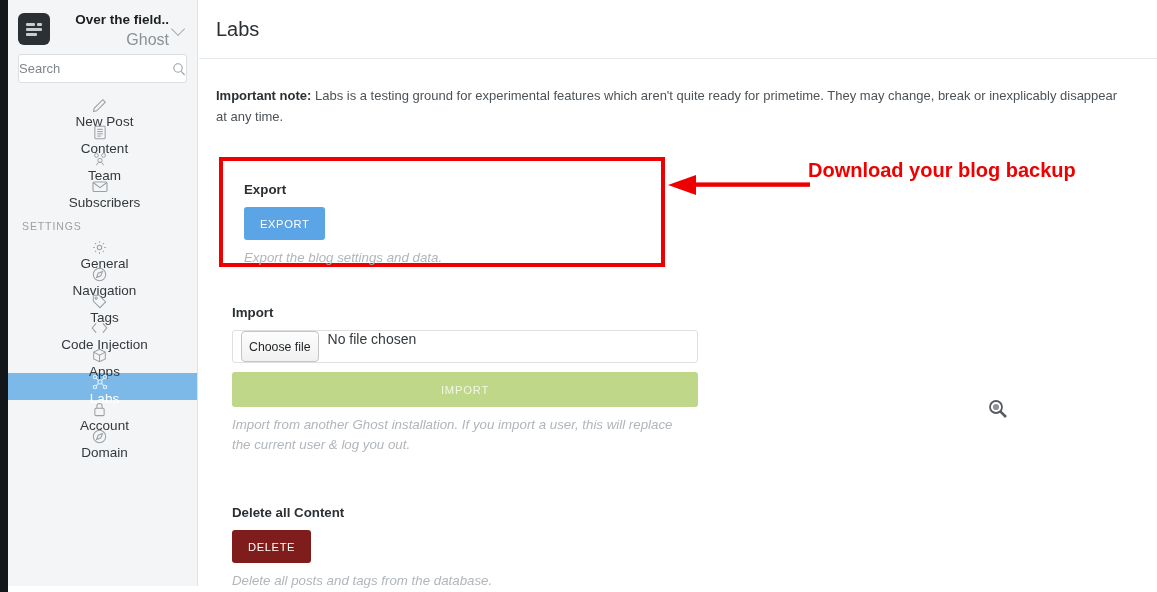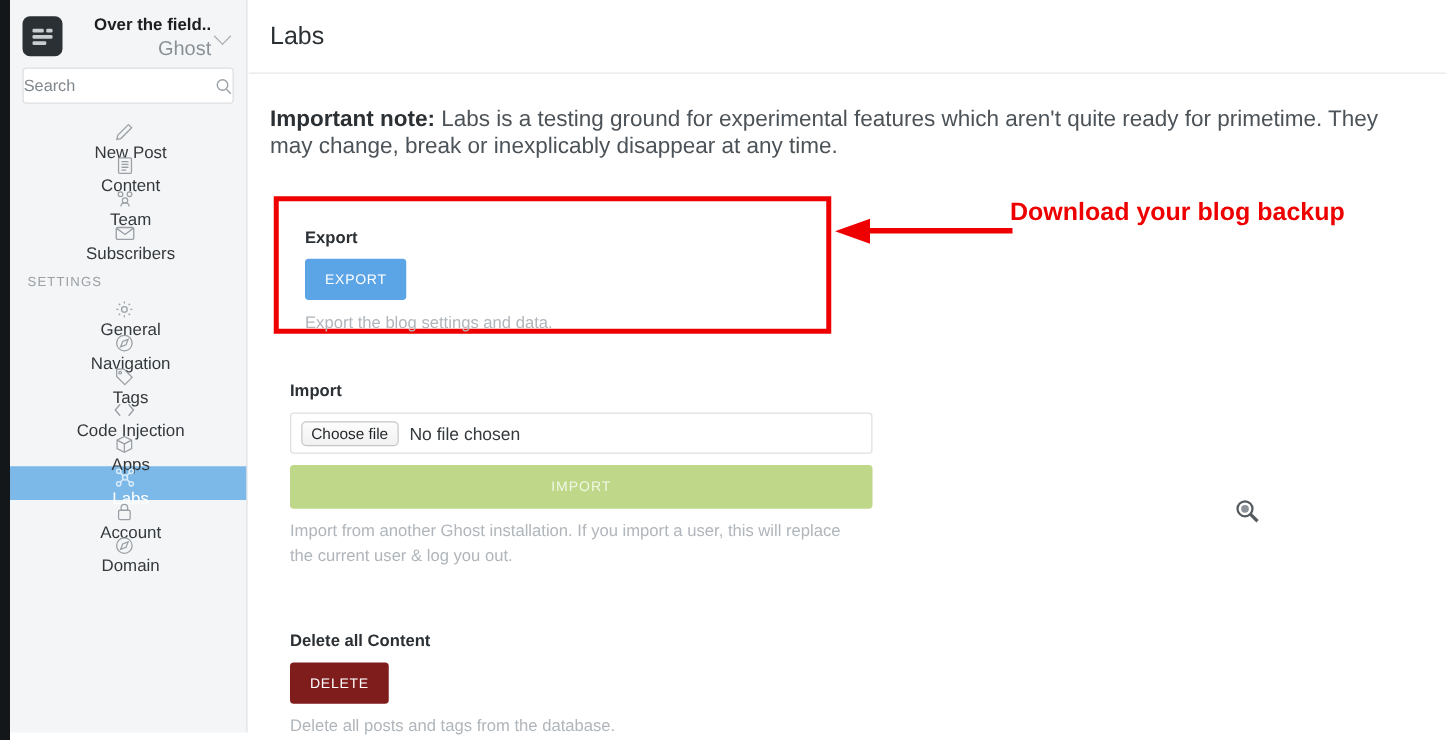--- a/index.html
+++ b/index.html
@@ -115,30 +115,30 @@
   .main-head {
     height: 59px; border-bottom: 1px solid #e6e8ea;
     display: flex; align-items: center;
     padding: 0 0 0 17px;
   }
   .main-title { font-size: 20px; color: #2b3034; }
 
   .main-body { padding: 26px 17px 0 17px; position: relative; }
 
   .note {
-    font-size: 18px; color: #4c5358; line-height: 21px;
+    font-size: 13px; color: #4c5358; line-height: 21px;
     max-width: 910px;
   }
   .note b { color: #2b3034; }
   .sec-title {
     font-size: 13.3px; font-weight: bold; color: #2b3034;
     margin: 0 0 10px 0;
   }
   .desc {
-    font-size: 13.3px; color: #b0b6bb; line-height: 20px;
+    font-size: 13.3px; color: #b0b6bb; line-height: 20px; font-style: italic;
   }
 
   .btn {
     display: inline-flex; align-items: center; justify-content: center;
     border: 0; border-radius: 3px; cursor: pointer;
     font-family: "Liberation Sans", sans-serif;
     font-size: 11.2px; letter-spacing: .6px;
     color: #fff; height: 33px; padding: 0 16px;
   }
   .btn-export { background: #5ba4e5; min-width: 70px; }
@@ -162,21 +162,21 @@
     position: absolute; left: 592px; top: 14px;
     font-size: 20px; font-weight: bold; color: #ee0000;
     white-space: nowrap;
   }
   .anno-arrow { position: absolute; left: 452px; top: 28px; }
 
   .import-sec { position: absolute; left: 16px; top: 160px; width: 470px; }
   .filerow {
     width: 466px; height: 33px;
     border: 1px solid #dddfe1; border-radius: 3px;
-    background: #fff; display: flex; align-items: center;
+    background: #fff; display: flex; 
     padding: 0 8px; margin-bottom: 9px;
   }
   .choose-file {
     font-size: 12.3px; color: #1f2326;
     border: 1px solid #c3c6c9; border-radius: 4px;
     background: linear-gradient(#fdfdfd,#f1f1f1);
     padding: 2px 7px; cursor: pointer;
     font-family: "Liberation Sans", sans-serif;
   }
   .nofile { font-size: 14px; color: #34393d; margin-left: 9px; }

